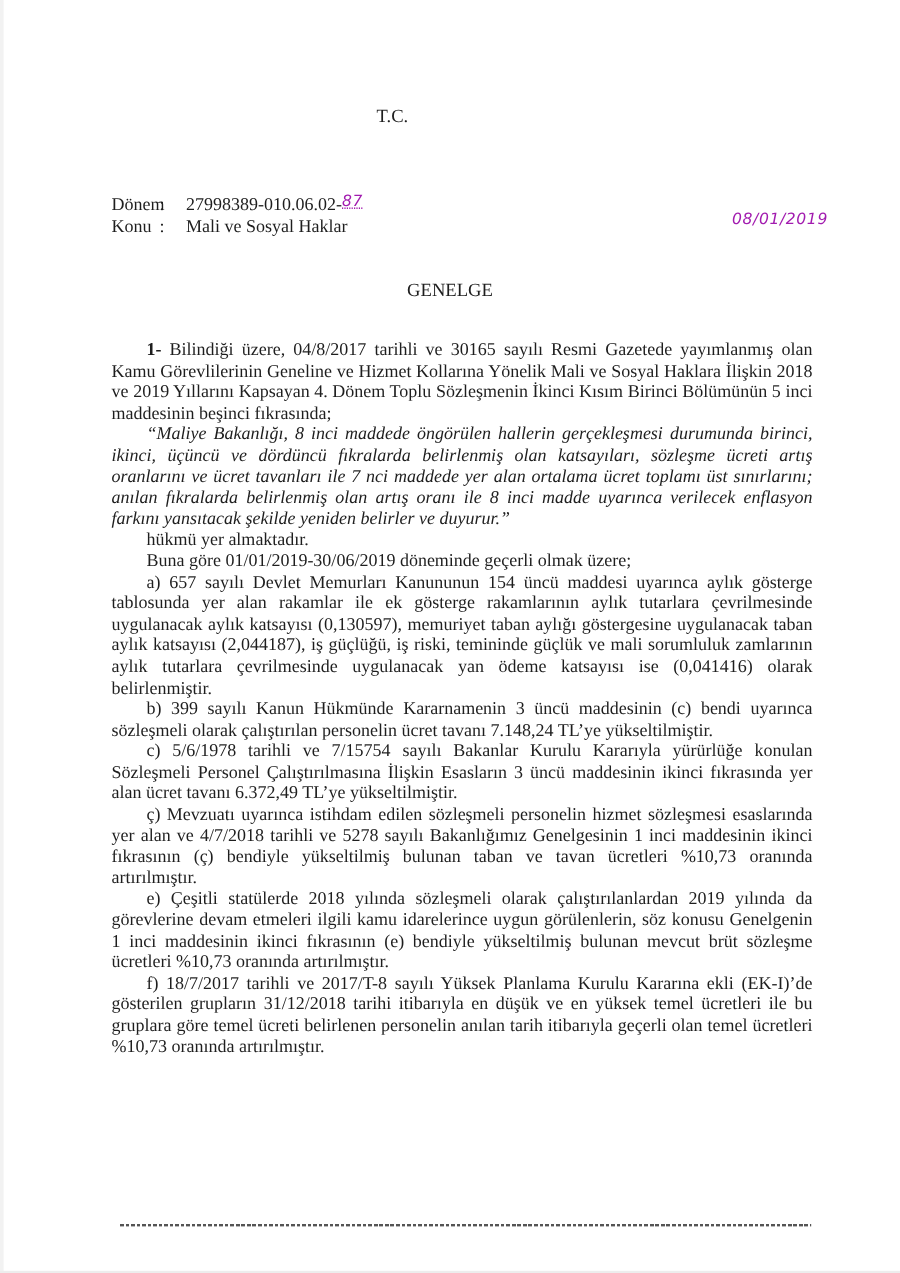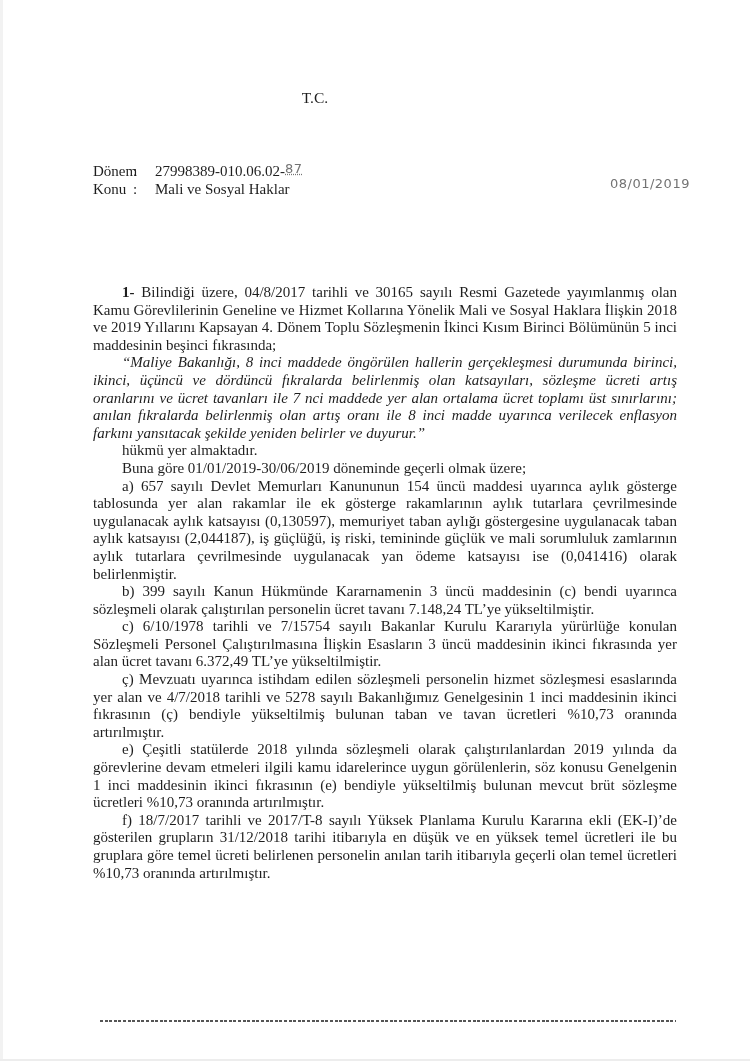--- a/index.html
+++ b/index.html
@@ -7,31 +7,31 @@
       width: 750px; height: 1061px; overflow: hidden;
       background: #ffffff;
       font-family: "Liberation Serif", "DejaVu Serif", serif;
       color: #1e1e1e;
       position: relative;
     }
     .page { position: absolute; left: 0; top: 0; width: 750px; height: 1061px; }
     .edge-left { position: absolute; left: 0; top: 0; width: 3px; height: 1061px; background: #f2f2f2; }
     .edge-bottom { position: absolute; left: 0; bottom: 0; width: 750px; height: 2px; background: #ededed; }
 
-    .header { position: absolute; left: 0; width: 630px; text-align: center; font-size: 15.5px; }
+    .header { position: absolute; left: 12px; width: 630px; text-align: center; font-size: 15.5px; }
     .hdr-tc { top: 89px; }
     .hdr-ministry { top: 108px; letter-spacing: 0.1px; }
 
     .meta { position: absolute; left: 93px; font-size: 15px; }
     .meta-row { height: 18px; line-height: 18px; white-space: nowrap; }
     .meta-label { display: inline-block; width: 62px; }
     .meta-value { display: inline-block; }
     .handwritten {
-      font-family: "DejaVu Sans", sans-serif; 
-      color: #737373; font-size: 13px; letter-spacing: 0.5px;
+      font-family: "DejaVu Sans", sans-serif; font-style: italic;
+      color: #a21caf; font-size: 13px; letter-spacing: 0.5px;
     }
     .ref-hand { position: relative; top: -3px; font-size: 13px; text-decoration: underline dotted; }
     .date-hand { position: absolute; left: 610px; top: 176px; }
 
     .title { position: absolute; left: 0; width: 750px; top: 234px; text-align: center; font-size: 15.5px; }
 
     .body { position: absolute; left: 93px; top: 284px; width: 584px; font-size: 15px; line-height: 17.6px; }
     .p { margin: 0; text-align: justify; text-align-last: left; }
     .indent { text-indent: 29px; }
     .quote { font-style: italic; }
@@ -55,28 +55,29 @@
     <div class="meta-row">
       <span class="meta-label"><span>Dönem</span><span style="position:absolute;left:40px;">:</span></span><span class="meta-value">27998389-010.06.02-</span><span class="handwritten ref-hand">87</span>
     </div>
     <div class="meta-row">
       <span class="meta-label"><span>Konu</span><span style="position:absolute;left:40px;">:</span></span><span class="meta-value">Mali ve Sosyal Haklar</span>
     </div>
   </div>
 
   <div class="handwritten date-hand">08/01/2019</div>
 
+  <div class="title">GENELGE</div>
 
   <div class="body">
     <p class="p indent"><span class="num">1-</span><span> Bilindiği üzere, 04/8/2017 tarihli ve 30165 sayılı Resmi Gazetede yayımlanmış olan Kamu Görevlilerinin Geneline ve Hizmet Kollarına Yönelik Mali ve Sosyal Haklara İlişkin 2018 ve 2019 Yıllarını Kapsayan 4. Dönem Toplu Sözleşmenin İkinci Kısım Birinci Bölümünün 5 inci maddesinin beşinci fıkrasında;</span></p>
     <p class="p indent quote">“Maliye Bakanlığı, 8 inci maddede öngörülen hallerin gerçekleşmesi durumunda birinci, ikinci, üçüncü ve dördüncü fıkralarda belirlenmiş olan katsayıları, sözleşme ücreti artış oranlarını ve ücret tavanları ile 7 nci maddede yer alan ortalama ücret toplamı üst sınırlarını; anılan fıkralarda belirlenmiş olan artış oranı ile 8 inci madde uyarınca verilecek enflasyon farkını yansıtacak şekilde yeniden belirler ve duyurur.”</p>
     <p class="p indent">hükmü yer almaktadır.</p>
     <p class="p indent">Buna göre 01/01/2019-30/06/2019 döneminde geçerli olmak üzere;</p>
     <p class="p indent">a) 657 sayılı Devlet Memurları Kanununun 154 üncü maddesi uyarınca aylık gösterge tablosunda yer alan rakamlar ile ek gösterge rakamlarının aylık tutarlara çevrilmesinde uygulanacak aylık katsayısı (0,130597), memuriyet taban aylığı göstergesine uygulanacak taban aylık katsayısı (2,044187), iş güçlüğü, iş riski, temininde güçlük ve mali sorumluluk zamlarının aylık tutarlara çevrilmesinde uygulanacak yan ödeme katsayısı ise (0,041416) olarak belirlenmiştir.</p>
     <p class="p indent">b) 399 sayılı Kanun Hükmünde Kararnamenin 3 üncü maddesinin (c) bendi uyarınca sözleşmeli olarak çalıştırılan personelin ücret tavanı 7.148,24 TL’ye yükseltilmiştir.</p>
-    <p class="p indent">c) 6/10/1978 tarihli ve 7/15754 sayılı Bakanlar Kurulu Kararıyla yürürlüğe konulan Sözleşmeli Personel Çalıştırılmasına İlişkin Esasların 3 üncü maddesinin ikinci fıkrasında yer alan ücret tavanı 6.372,49 TL’ye yükseltilmiştir.</p>
+    <p class="p indent">c) 5/6/1978 tarihli ve 7/15754 sayılı Bakanlar Kurulu Kararıyla yürürlüğe konulan Sözleşmeli Personel Çalıştırılmasına İlişkin Esasların 3 üncü maddesinin ikinci fıkrasında yer alan ücret tavanı 6.372,49 TL’ye yükseltilmiştir.</p>
     <p class="p indent">ç) Mevzuatı uyarınca istihdam edilen sözleşmeli personelin hizmet sözleşmesi esaslarında yer alan ve 4/7/2018 tarihli ve 5278 sayılı Bakanlığımız Genelgesinin 1 inci maddesinin ikinci fıkrasının (ç) bendiyle yükseltilmiş bulunan taban ve tavan ücretleri %10,73 oranında artırılmıştır.</p>
     <p class="p indent">e) Çeşitli statülerde 2018 yılında sözleşmeli olarak çalıştırılanlardan 2019 yılında da görevlerine devam etmeleri ilgili kamu idarelerince uygun görülenlerin, söz konusu Genelgenin 1 inci maddesinin ikinci fıkrasının (e) bendiyle yükseltilmiş bulunan mevcut brüt sözleşme ücretleri %10,73 oranında artırılmıştır.</p>
     <p class="p indent">f) 18/7/2017 tarihli ve 2017/T-8 sayılı Yüksek Planlama Kurulu Kararına ekli (EK-I)’de gösterilen grupların 31/12/2018 tarihi itibarıyla en düşük ve en yüksek temel ücretleri ile bu gruplara göre temel ücreti belirlenen personelin anılan tarih itibarıyla geçerli olan temel ücretleri %10,73 oranında artırılmıştır.</p>
   </div>
 
   <div class="dashes"></div>
 </div>
 
 </body></html>

